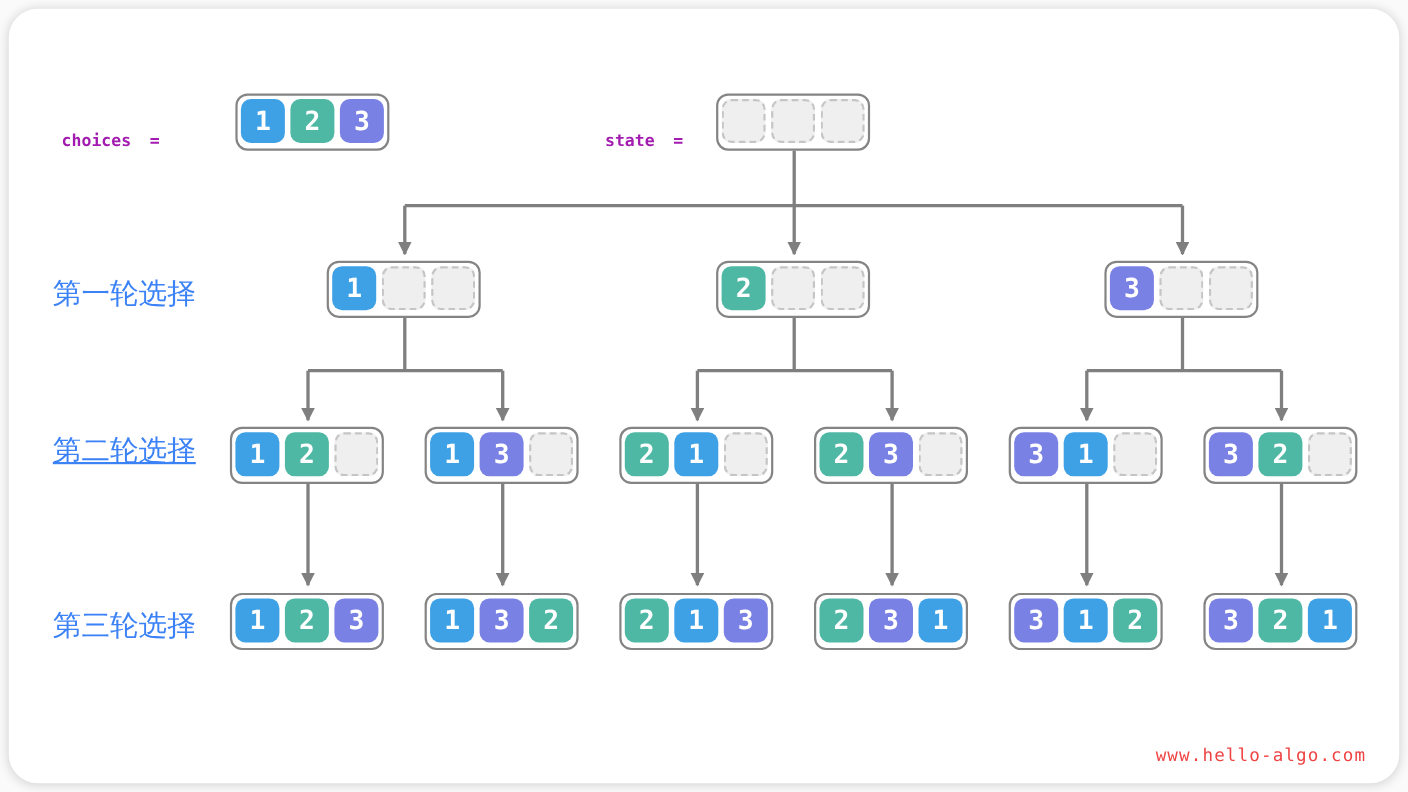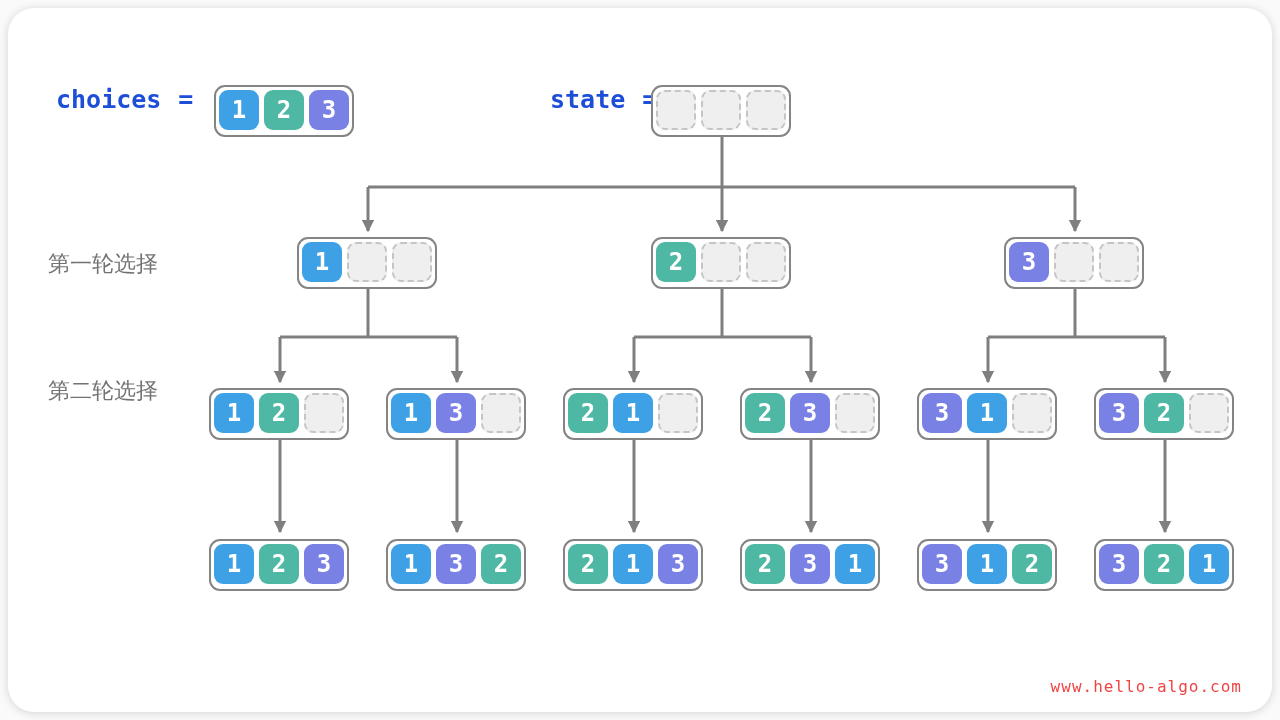--- a/index.html
+++ b/index.html
@@ -16,30 +16,30 @@
     background: #ffffff;
     border-radius: 26px;
     box-shadow: 0 1px 10px rgba(0,0,0,0.16);
   }
   #layer { position: absolute; inset: 0; }
   #arrows { position: absolute; left: 0; top: 0; pointer-events: none; }
 
   .hdr-label {
     position: absolute;
     height: 52px;
-    display: flex; align-items: flex-start; gap: 17px;
+    display: flex; align-items: flex-end; gap: 17px;
     font-family: "DejaVu Sans Mono", "Liberation Mono", monospace;
-    font-weight: bold; font-size: 25px;
-    color: #1d4ed8;
+    font-weight: bold; font-size: 15px;
+    color: #a21caf;
   }
   .row-label {
     position: absolute;
     left: 48px;
-    font-size: 22px;
-    color: #737373;
+    font-size: 26px;
+    color: #3b82f6;
     font-family: "DejaVu Sans", "Liberation Sans", sans-serif;
     white-space: nowrap;
   }
   .node {
     position: absolute;
     box-sizing: border-box;
     height: 52px;
     background: #ffffff;
     border: 2px solid #848484;
     border-radius: 11px;
@@ -109,21 +109,22 @@
   <div class="hdr-label" style="left:56px; top:85px;">
     <span>choices</span>
     <span>=</span>
   </div>
   <div class="hdr-label" style="left:550px; top:85px;">
     <span>state</span>
     <span>=</span>
   </div>
 
   <div class="row-label" style="top:249px;">第一轮选择</div>
-  <div class="row-label" style="top:376px;">第二轮选择</div>
+  <div class="row-label" style="top:392px;text-decoration:underline;">第二轮选择</div>
+  <div class="row-label" style="top:551px;">第三轮选择</div>
 
   <div id="nodes">
       <div class="node" style="left: 214px; top: 85px;">
         <div class="cell" style="background: rgb(62, 161, 229);">1</div>
         <div class="cell" style="background: rgb(78, 184, 164);">2</div>
         <div class="cell" style="background: rgb(122, 129, 228);">3</div>
       </div>
       <div class="node" style="left: 651px; top: 85px;">
         <div class="cell empty"></div>
         <div class="cell empty"></div>

